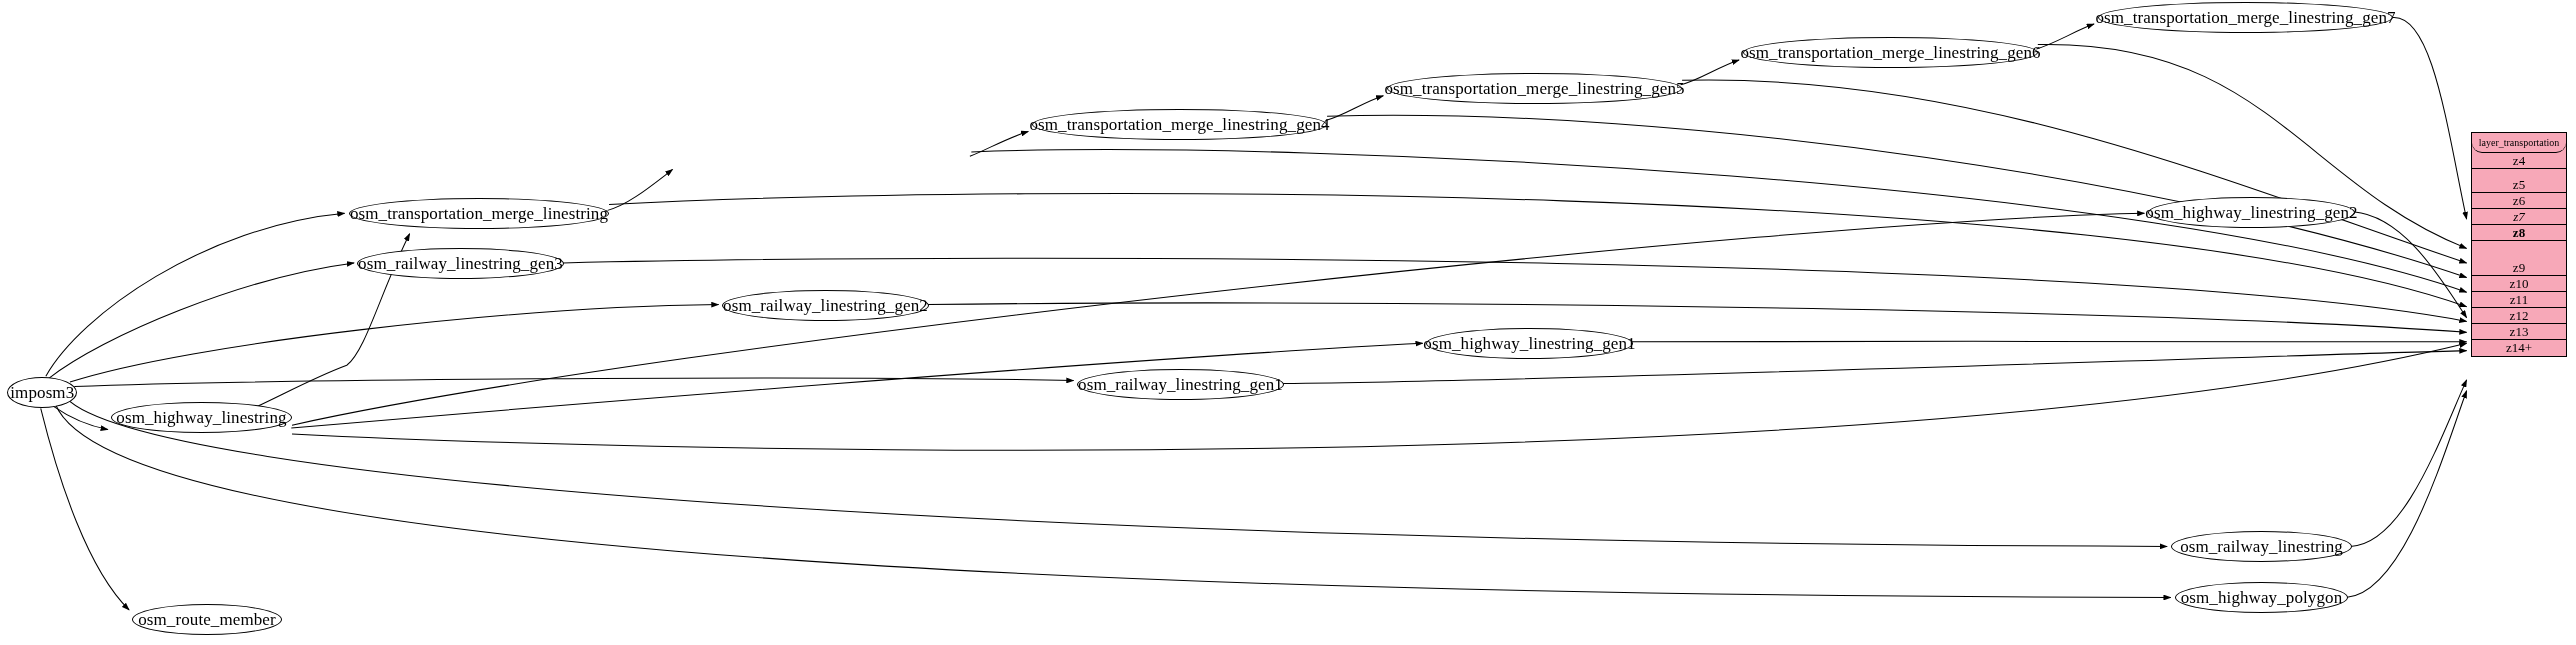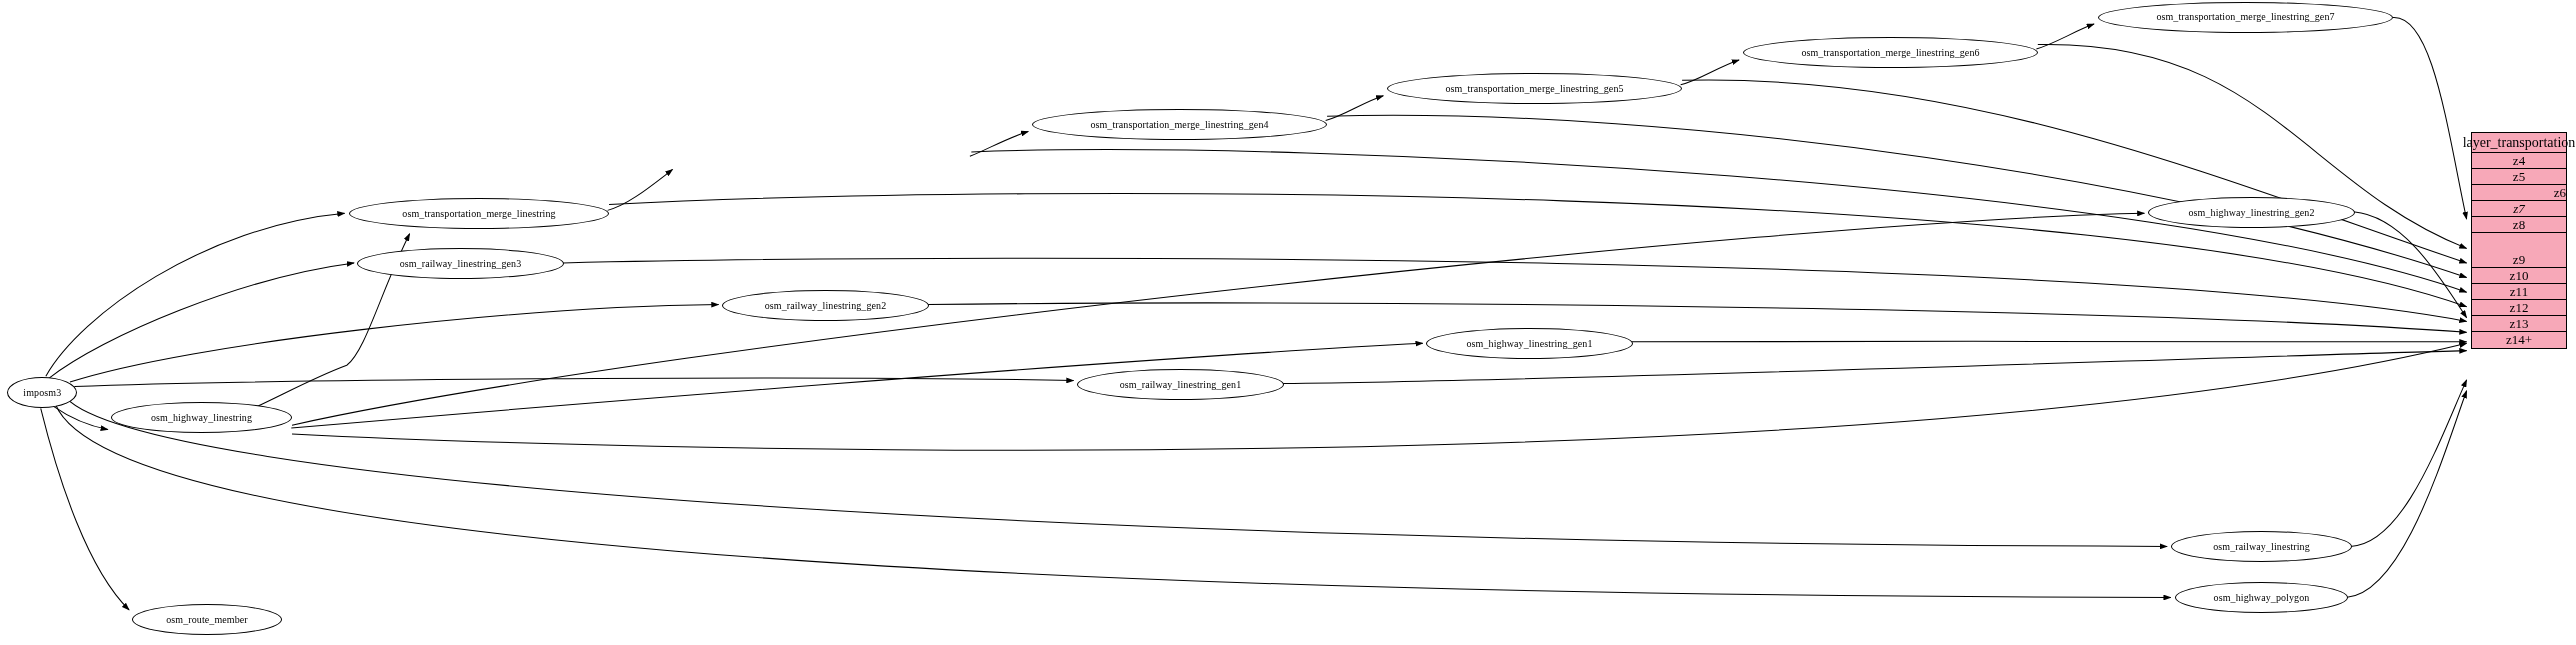--- a/index.html
+++ b/index.html
@@ -30,21 +30,21 @@
     border: 1px solid #000000;
     background: #ffffff;
     color: #000000;
     font-family: "Liberation Serif", serif;
     white-space: nowrap;
   }
   .node.ellipse {
     border-radius: 50%;
   }
   .node-label {
-    font-size: 10px;
+    font-size: 17px;
     letter-spacing: 0.1px;
     line-height: 1;
     pointer-events: none;
   }
   .zoom-table {
     position: absolute;
     box-sizing: border-box;
     border: 1px solid #000000;
     background: #f7a8b8;
     display: flex;
@@ -58,21 +58,22 @@
     justify-content: center;
     background: #f7a8b8;
     color: #000000;
     font-size: 13px;
     font-family: "Liberation Serif", serif;
   }
   .zoom-row:last-child {
     border-bottom: none;
   }
   .zoom-row.header {
-    font-size: 14px;
+    font-size: 10px;
+    border-radius: 10px;
   }
 </style>
 </head>
 <body>
 
 <div id="canvas">
 
   <svg class="edges" viewBox="0 0 3525 883">
     <defs>
       <marker id="arrow" markerWidth="11" markerHeight="8" refX="10" refY="4" orient="auto" markerUnits="userSpaceOnUse">
@@ -168,30 +169,30 @@
     <span class="node-label">osm_highway_polygon</span>
   </div>
 
   <div class="zoom-table" style="left:2471px; top:132px; width:96px;">
     <div class="zoom-row header" style="height:20px;">
       <span>layer_transportation</span>
     </div>
     <div class="zoom-row" style="height:16px;">
         <span>z4</span>
       </div>
-    <div class="zoom-row" style="height:16px;">
+    <div class="zoom-row" style="height:16px;margin-top:8px;">
         <span>z5</span>
       </div>
-    <div class="zoom-row" style="height:16px;justify-content:flex-end;">
+    <div class="zoom-row" style="height:16px;">
         <span>z6</span>
       </div>
     <div class="zoom-row" style="height:16px;font-style:italic;">
         <span>z7</span>
       </div>
-    <div class="zoom-row" style="height:16px;">
+    <div class="zoom-row" style="height:16px;font-weight:bold;">
         <span>z8</span>
       </div>
     <div class="zoom-row" style="height:16px;margin-top:19px;">
         <span>z9</span>
       </div>
     <div class="zoom-row" style="height:16px;">
         <span>z10</span>
       </div>
     <div class="zoom-row" style="height:16px;">
         <span>z11</span>

